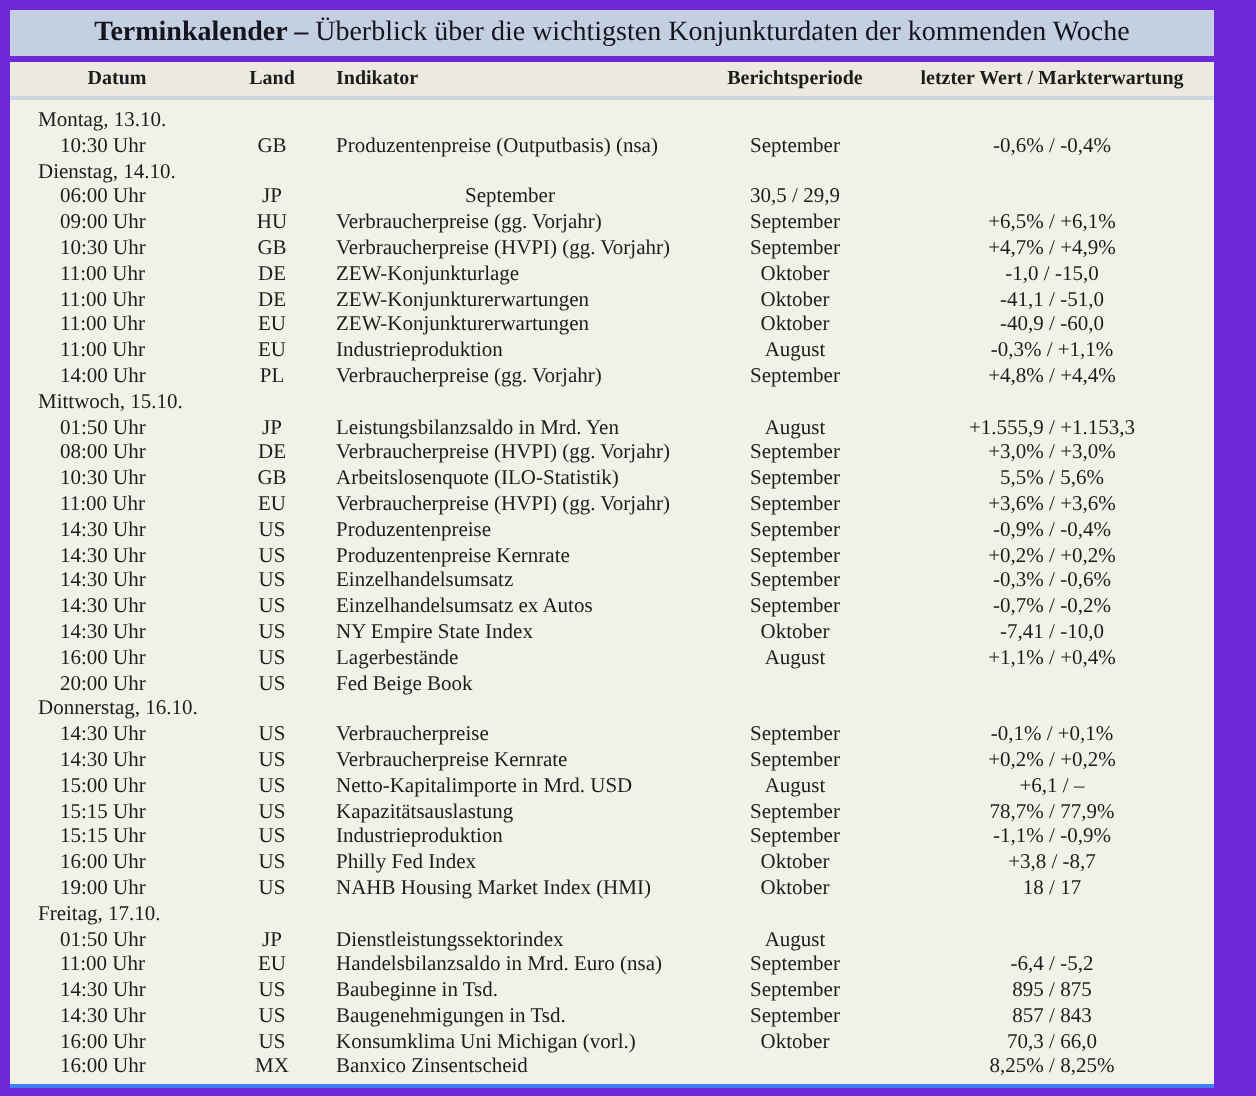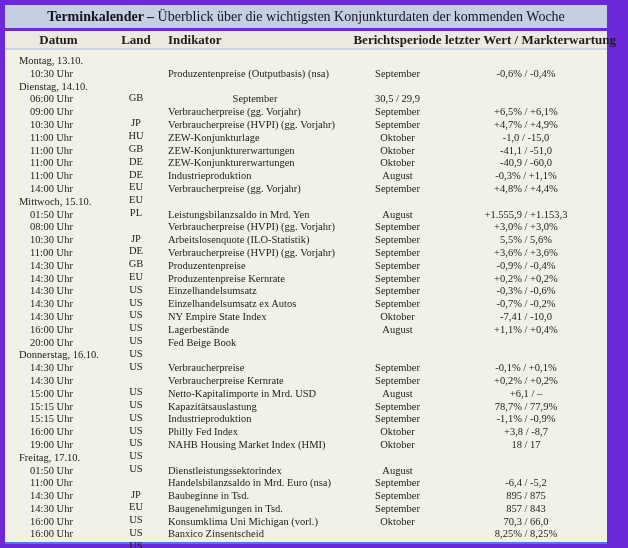--- a/index.html
+++ b/index.html
@@ -11,39 +11,39 @@
   .titlebar{
     position:absolute;left:5px;top:5px;width:602px;height:23px;
     background:#c4d0e2;text-align:center;line-height:23px;font-size:14px;
     white-space:nowrap;color:#14141e;
   }
   .titlebar .t-bold{font-weight:bold;}
   .header-row{
     position:absolute;left:5px;top:31px;width:602px;height:17px;
     background:#eceade;border-bottom:2px solid #cdd5e1;
     display:grid;grid-template-columns:107px 48px 190px 95px 162px;
-    font-weight:bold;font-size:13px;line-height:17px;
+    font-weight:bold;font-size:10px;line-height:17px;
   }
   .header-row .hc{white-space:nowrap;}
   .hc-datum{text-align:center;}
   .hc-land{text-align:center;}
   .hc-indikator{padding-left:8px;}
   .hc-periode{text-align:center;}
   .hc-wert{text-align:center;}
   .table-body{
     position:absolute;left:5px;top:50px;width:602px;
     background:#f2f1e8;border-bottom:2px solid #3b82f6;
     padding-top:5px;height:487px;box-sizing:content-box;
   }
   .row{height:12.8px;line-height:12.8px;font-size:10.5px;white-space:nowrap;}
   .day-row .day-label{padding-left:14px;}
   .event-row{display:grid;grid-template-columns:107px 48px 190px 95px 162px;}
   .cell{overflow:visible;white-space:nowrap;}
   .cell.time{padding-left:25px;}
-  .cell.land{text-align:center;margin-top:24px;}
+  .cell.land{text-align:center;}
   .cell.indikator{padding-left:8px;}
   .cell.periode{text-align:center;}
   .cell.wert{text-align:center;}
 </style>
 </head>
 <body>
 
 <div class="page">
 
   <div class="titlebar">

